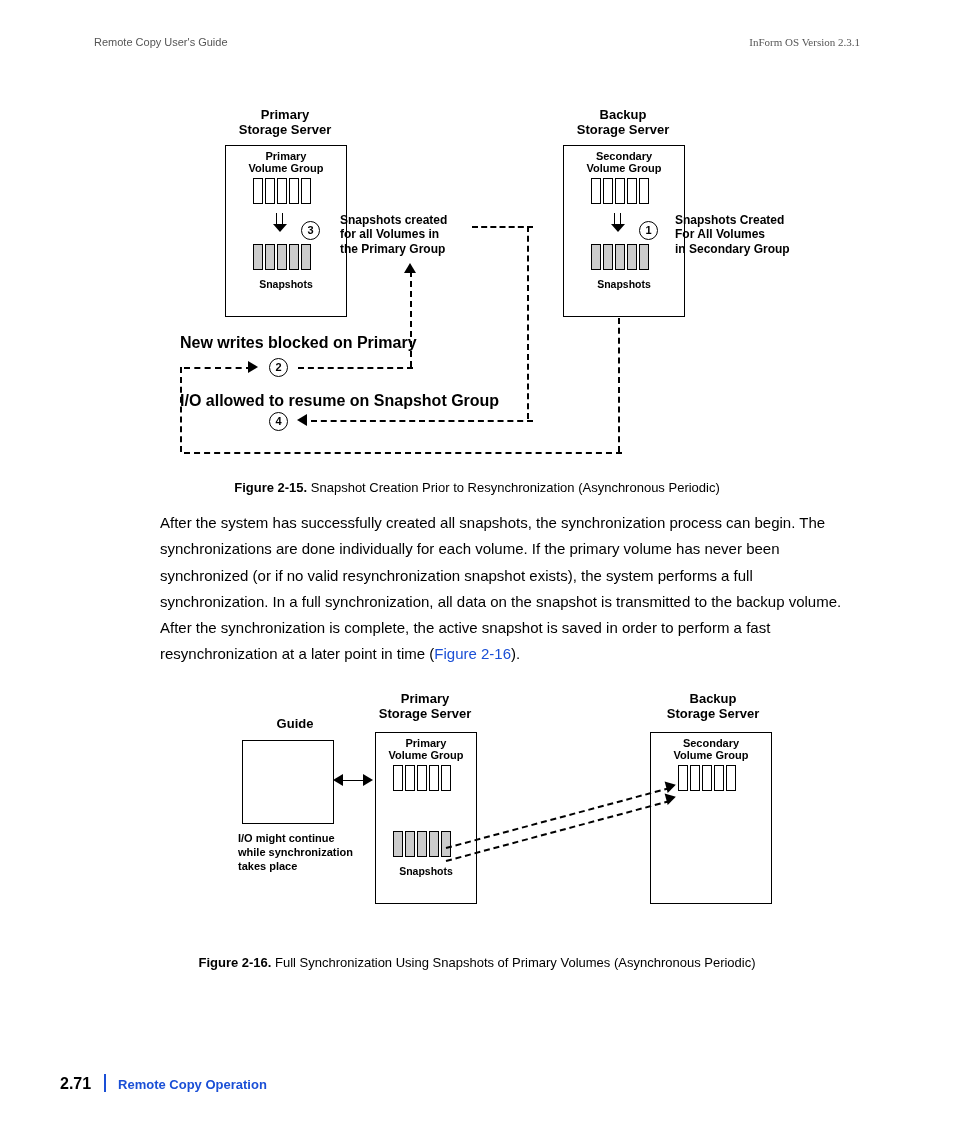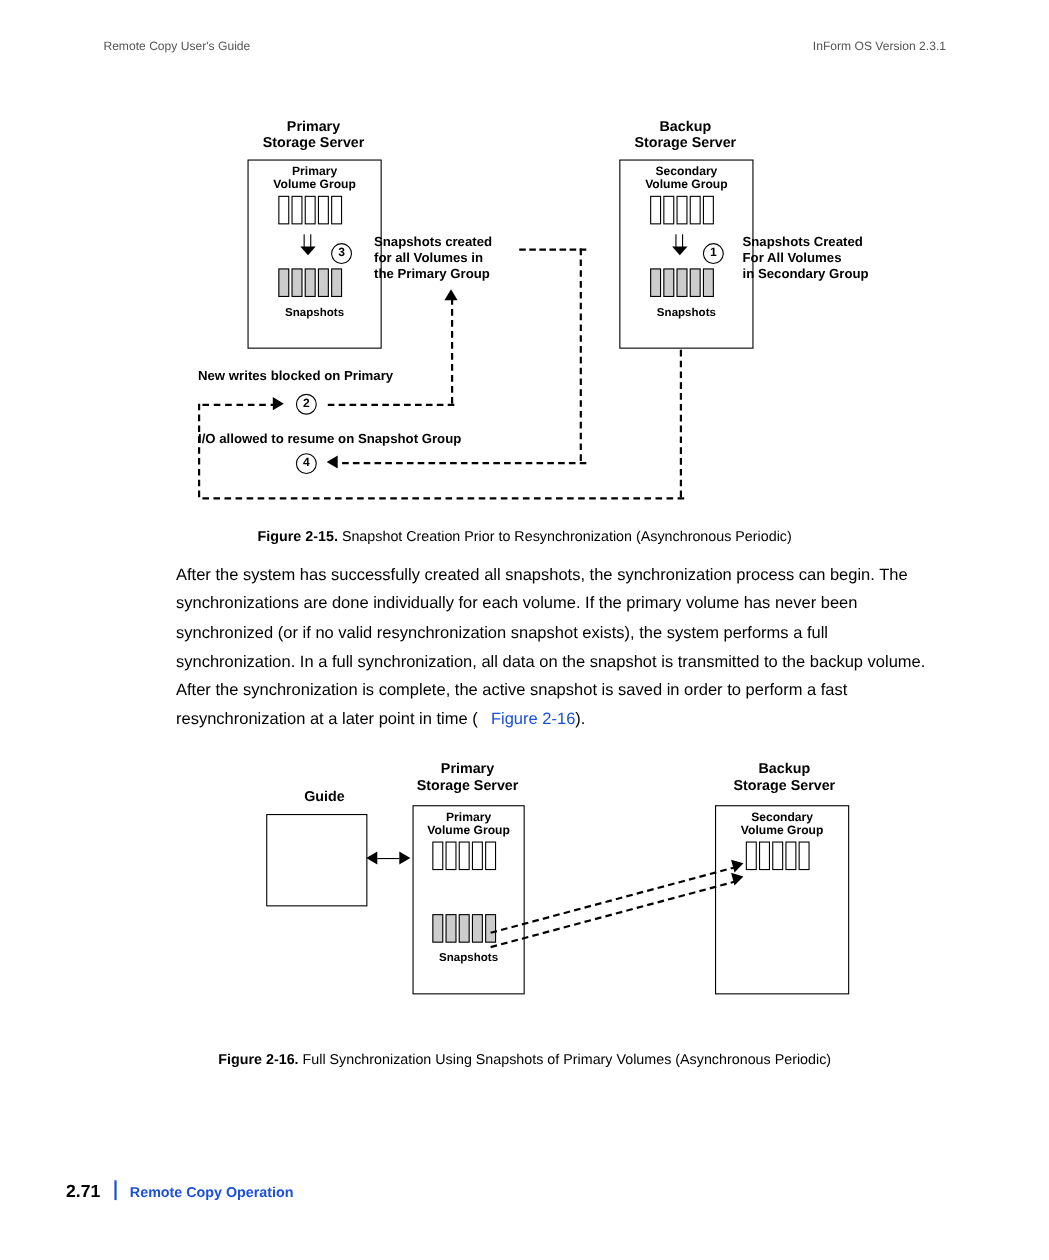--- a/index.html
+++ b/index.html
@@ -15,21 +15,21 @@
   }
   .header {
     position: absolute;
     top: 36px;
     left: 94px;
     right: 94px;
     font-size: 11px;
     color: #555;
   }
   .header .left { float: left; }
-  .header .right { float: right; }
+  .header .right { float: right; font-family: Liberation Serif, serif; }
 
   
   .fig15 {
     position: absolute;
     top: 100px;
     left: 170px;
     width: 700px;
     height: 380px;
   }
   .server-title {
@@ -104,21 +104,21 @@
   }
   .down-arrow .head {
     position:absolute; left:-1px; top:11px;
     border-left:7px solid transparent;
     border-right:7px solid transparent;
     border-top:8px solid #000;
   }
   .mid-text {
     position:absolute;
     font-weight:700;
-    font-size:12px;
+    font-size:16px;
   }
   .dash-h { position:absolute; border-top:2px dashed #000; height:0; margin-left: 4px;}
   .dash-v { position:absolute; border-left:2px dashed #000; width:0; }
   .arrow-right-solid {
     position:absolute;
     border-top:6px solid transparent;
     border-bottom:6px solid transparent;
     border-left:10px solid #000;
   }
   .arrow-left-solid {
@@ -142,21 +142,21 @@
   }
   .fig-caption b { font-weight:700; }
 
   .body-para {
     position:absolute;
     left:160px; right:94px;
     font-size:15px;
     line-height:1.75;
     color:#000;
   }
-  .body-para .link { color:#1a4fd6;margin-left:12px; }
+  .body-para .link { color:#1a4fd6; }
 
   
   .fig16 {
     position:absolute;
     top:692px;
     left:170px;
     width:700px;
     height:260px;
   }
   .host-box {
@@ -278,20 +278,23 @@
 </div>
 
 <div class="body-para" style="top:510px;">
   <span>After the system has successfully created all snapshots, the synchronization process can begin. The synchronizations are done individually for each volume. If the primary volume has never been synchronized (or if no valid resynchronization snapshot exists), the system performs a full synchronization. In a full synchronization, all data on the snapshot is transmitted to the backup volume. After the synchronization is complete, the active snapshot is saved in order to perform a fast resynchronization at a later point in time (</span><span class="link">Figure 2-16</span><span>).</span>
 </div>
 
 <div class="fig16">
 
   <div class="server-title" style="left:95px; top:25px; width:60px;">Guide</div>
   <div class="host-box" style="left:72px; top:48px; width:90px; height:82px;"></div>
+  <div class="io-caption" style="left:68px; top:140px; width:140px; white-space:pre-line;">I/O might continue
+while synchronization
+takes place</div>
 
   <div class="arrow-left-solid" style="left:163px; top:82px;"></div>
   <div class="dbl-arrow-line" style="left:173px; top:88px; width:20px;"></div>
   <div class="arrow-right-solid" style="left:193px; top:82px;"></div>
 
   <div class="server-title" style="left: 195px; top: 0px; width: 120px; white-space: pre-line;">Primary
 Storage Server</div>
   <div class="box" style="left:205px; top:40px; width:100px; height:170px;">
     <div class="vg-title" style="top: 4px; white-space: pre-line;">Primary
 Volume Group</div>

